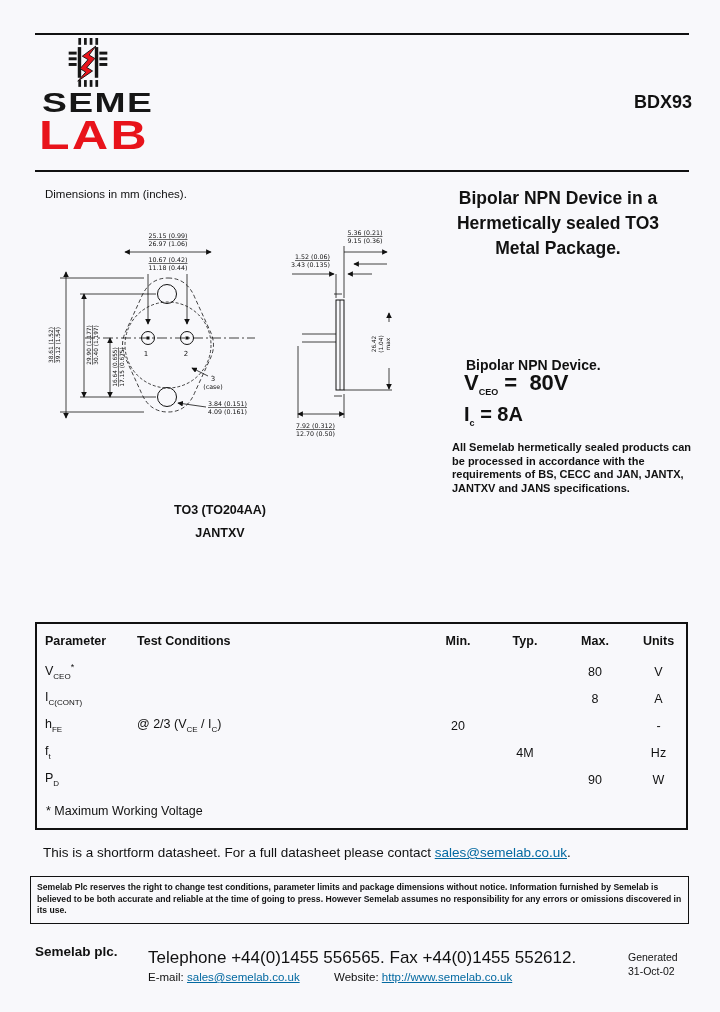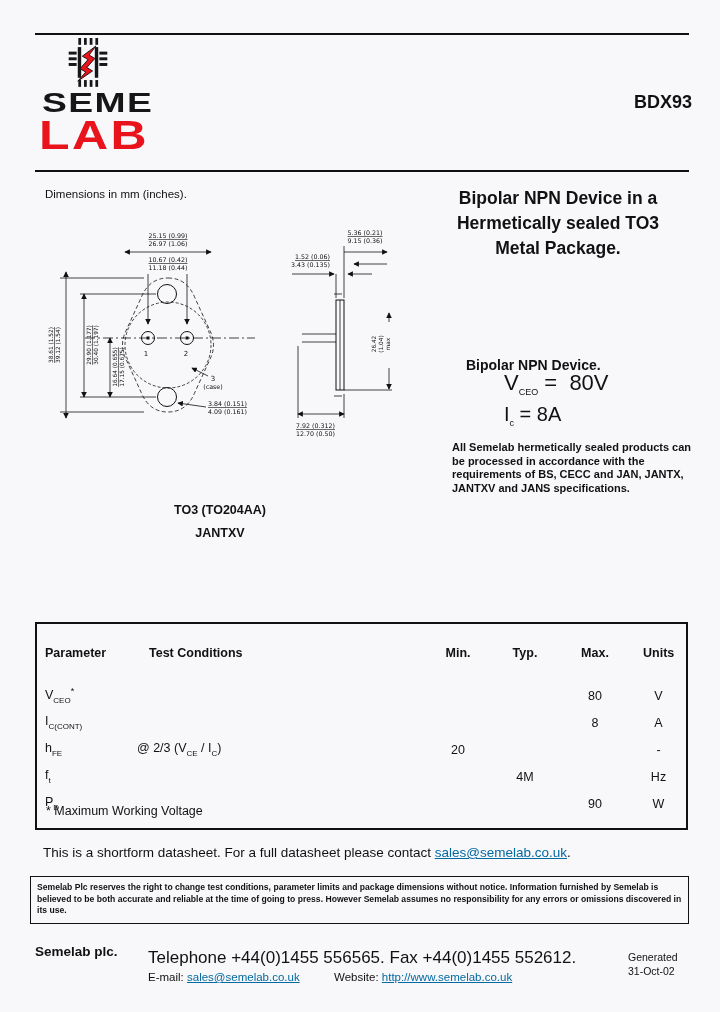--- a/index.html
+++ b/index.html
@@ -9,34 +9,34 @@
   
   .brand-seme{position:absolute;left:42px;top:88px;font-size:27px;font-weight:bold;
               transform:scaleX(1.38);transform-origin:left top;letter-spacing:1px;color:#161616;}
   .brand-lab{position:absolute;left:39px;top:112px;font-size:41px;font-weight:bold;
              transform:scaleX(1.22);transform-origin:left top;letter-spacing:2px;color:#e8131b;}
   .partno{position:absolute;left:596px;top:92px;font-size:18px;font-weight:bold;width:96px;text-align:right;}
   .dims-note{position:absolute;left:45px;top:188px;font-size:11.5px;}
   .pkg-title{position:absolute;left:418px;top:186px;width:280px;text-align:center;
              font-weight:bold;font-size:17.5px;line-height:25px;}
   .subtitle{position:absolute;left:466px;top:333px;font-size:14px;font-weight:bold;margin-top:24px;}
-  .spec-line{position:absolute;font-weight:normal;margin-left:40px;}
+  .spec-line{position:absolute;font-weight:bold;}
   .vceo{left:464px;top:370px;font-size:22px;}
   .icline{left:464px;top:403px;font-size:20px;}
   .spec-line sub{font-size:9px;}
   .pre{white-space:pre;}
   .seal-note{position:absolute;left:452px;top:441px;width:243px;font-size:11px;
              font-weight:bold;line-height:13.5px;}
   .pkg-name{position:absolute;left:110px;top:503px;width:220px;text-align:center;font-weight:bold;font-size:12.5px;}
   .pinouts-head{position:absolute;left:110px;top:526px;width:220px;text-align:center;font-weight:bold;font-size:12.5px;}
   .pin-row{position:absolute;left:86px;top:547px;width:264px;display:flex;justify-content:space-between;font-size:11.5px;}
   
   .spec-box{position:absolute;left:35px;top:622px;width:653px;height:208px;border:2px solid #111;box-sizing:border-box;}
   table.spec{width:100%;border-collapse:collapse;font-size:12.5px;table-layout:fixed;}
-  table.spec th{font-weight:bold;text-align:left;height:34px;vertical-align:middle;padding:12px;}
+  table.spec th{font-weight:bold;text-align:left;height:34px;vertical-align:middle;padding:0;}
   table.spec td{height:27px;vertical-align:middle;padding:0;}
   table.spec .num{text-align:center;}
   table.spec .c1{padding-left:8px;}
   table.spec sub{font-size:8px;}
   table.spec sup{font-size:9px;}
   .footnote{position:absolute;left:9px;top:180px;font-size:12.5px;}
   .shortform{position:absolute;left:43px;top:845px;font-size:13.5px;}
   a.lnk{color:#0369a1;text-decoration:underline;}
   .disclaimer{position:absolute;left:30px;top:876px;width:659px;box-sizing:border-box;border:1px solid #111;
               font-size:8.6px;font-weight:bold;line-height:11.5px;padding:5px 6px 6px 6px;}

